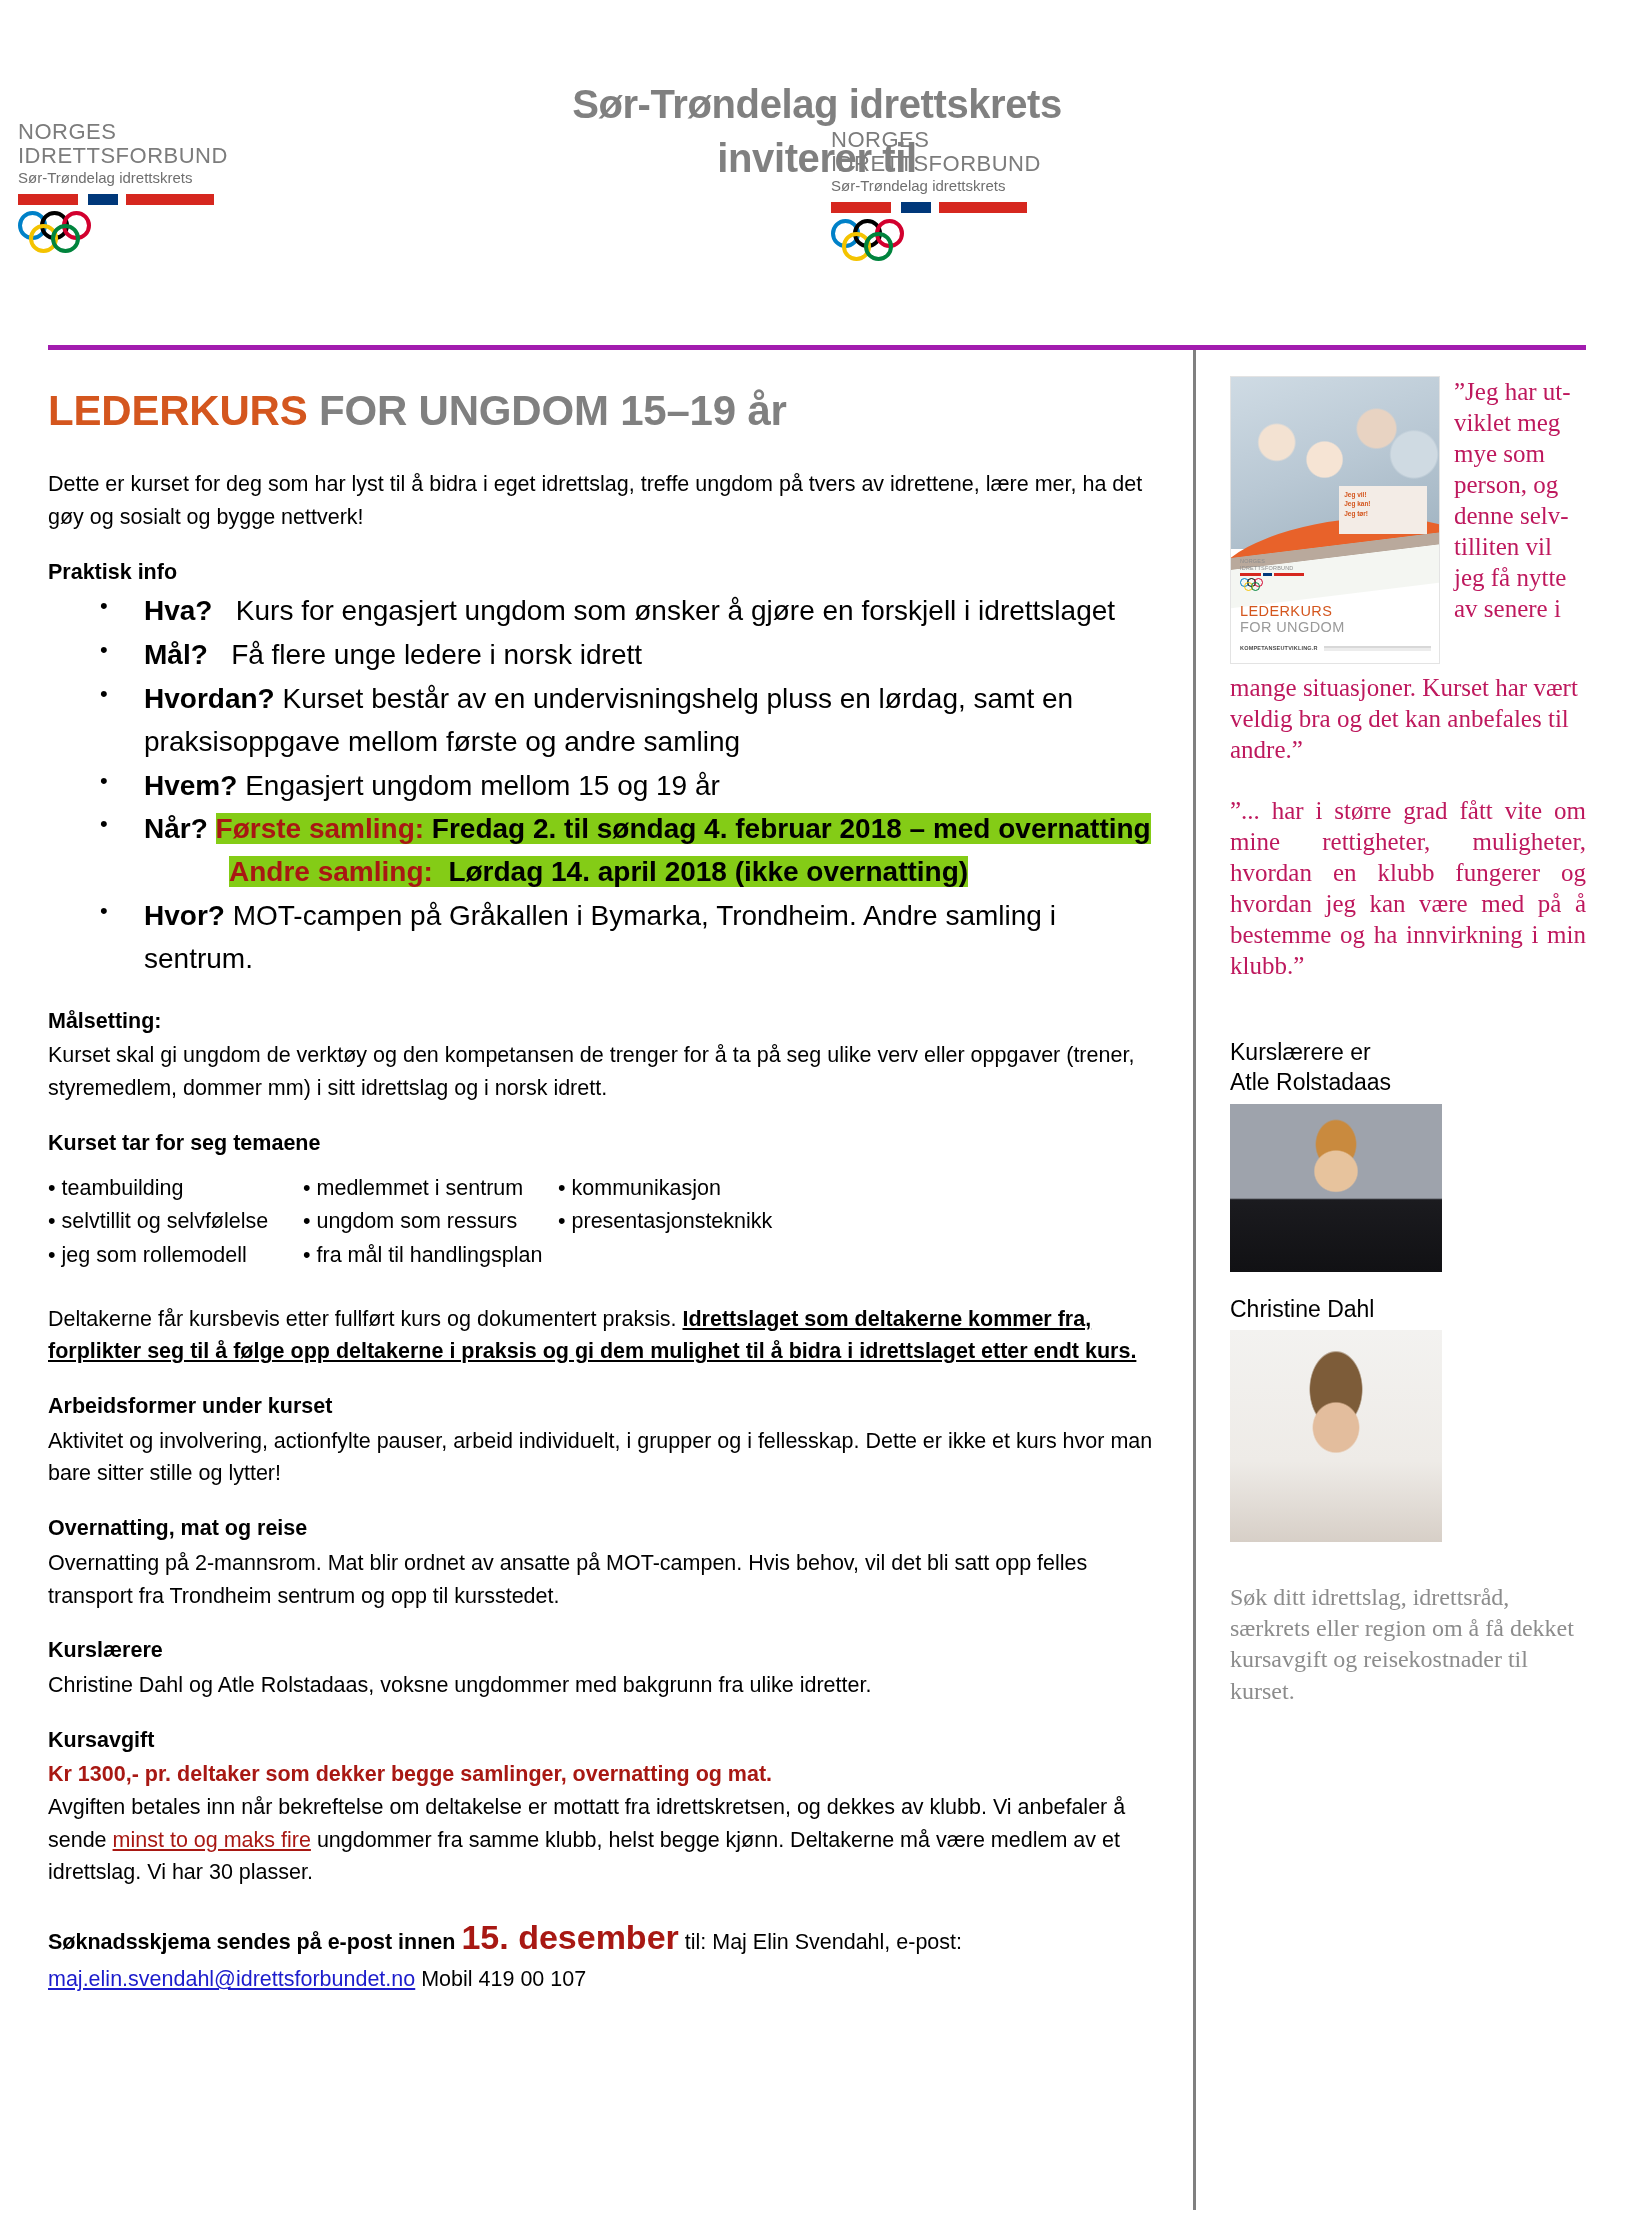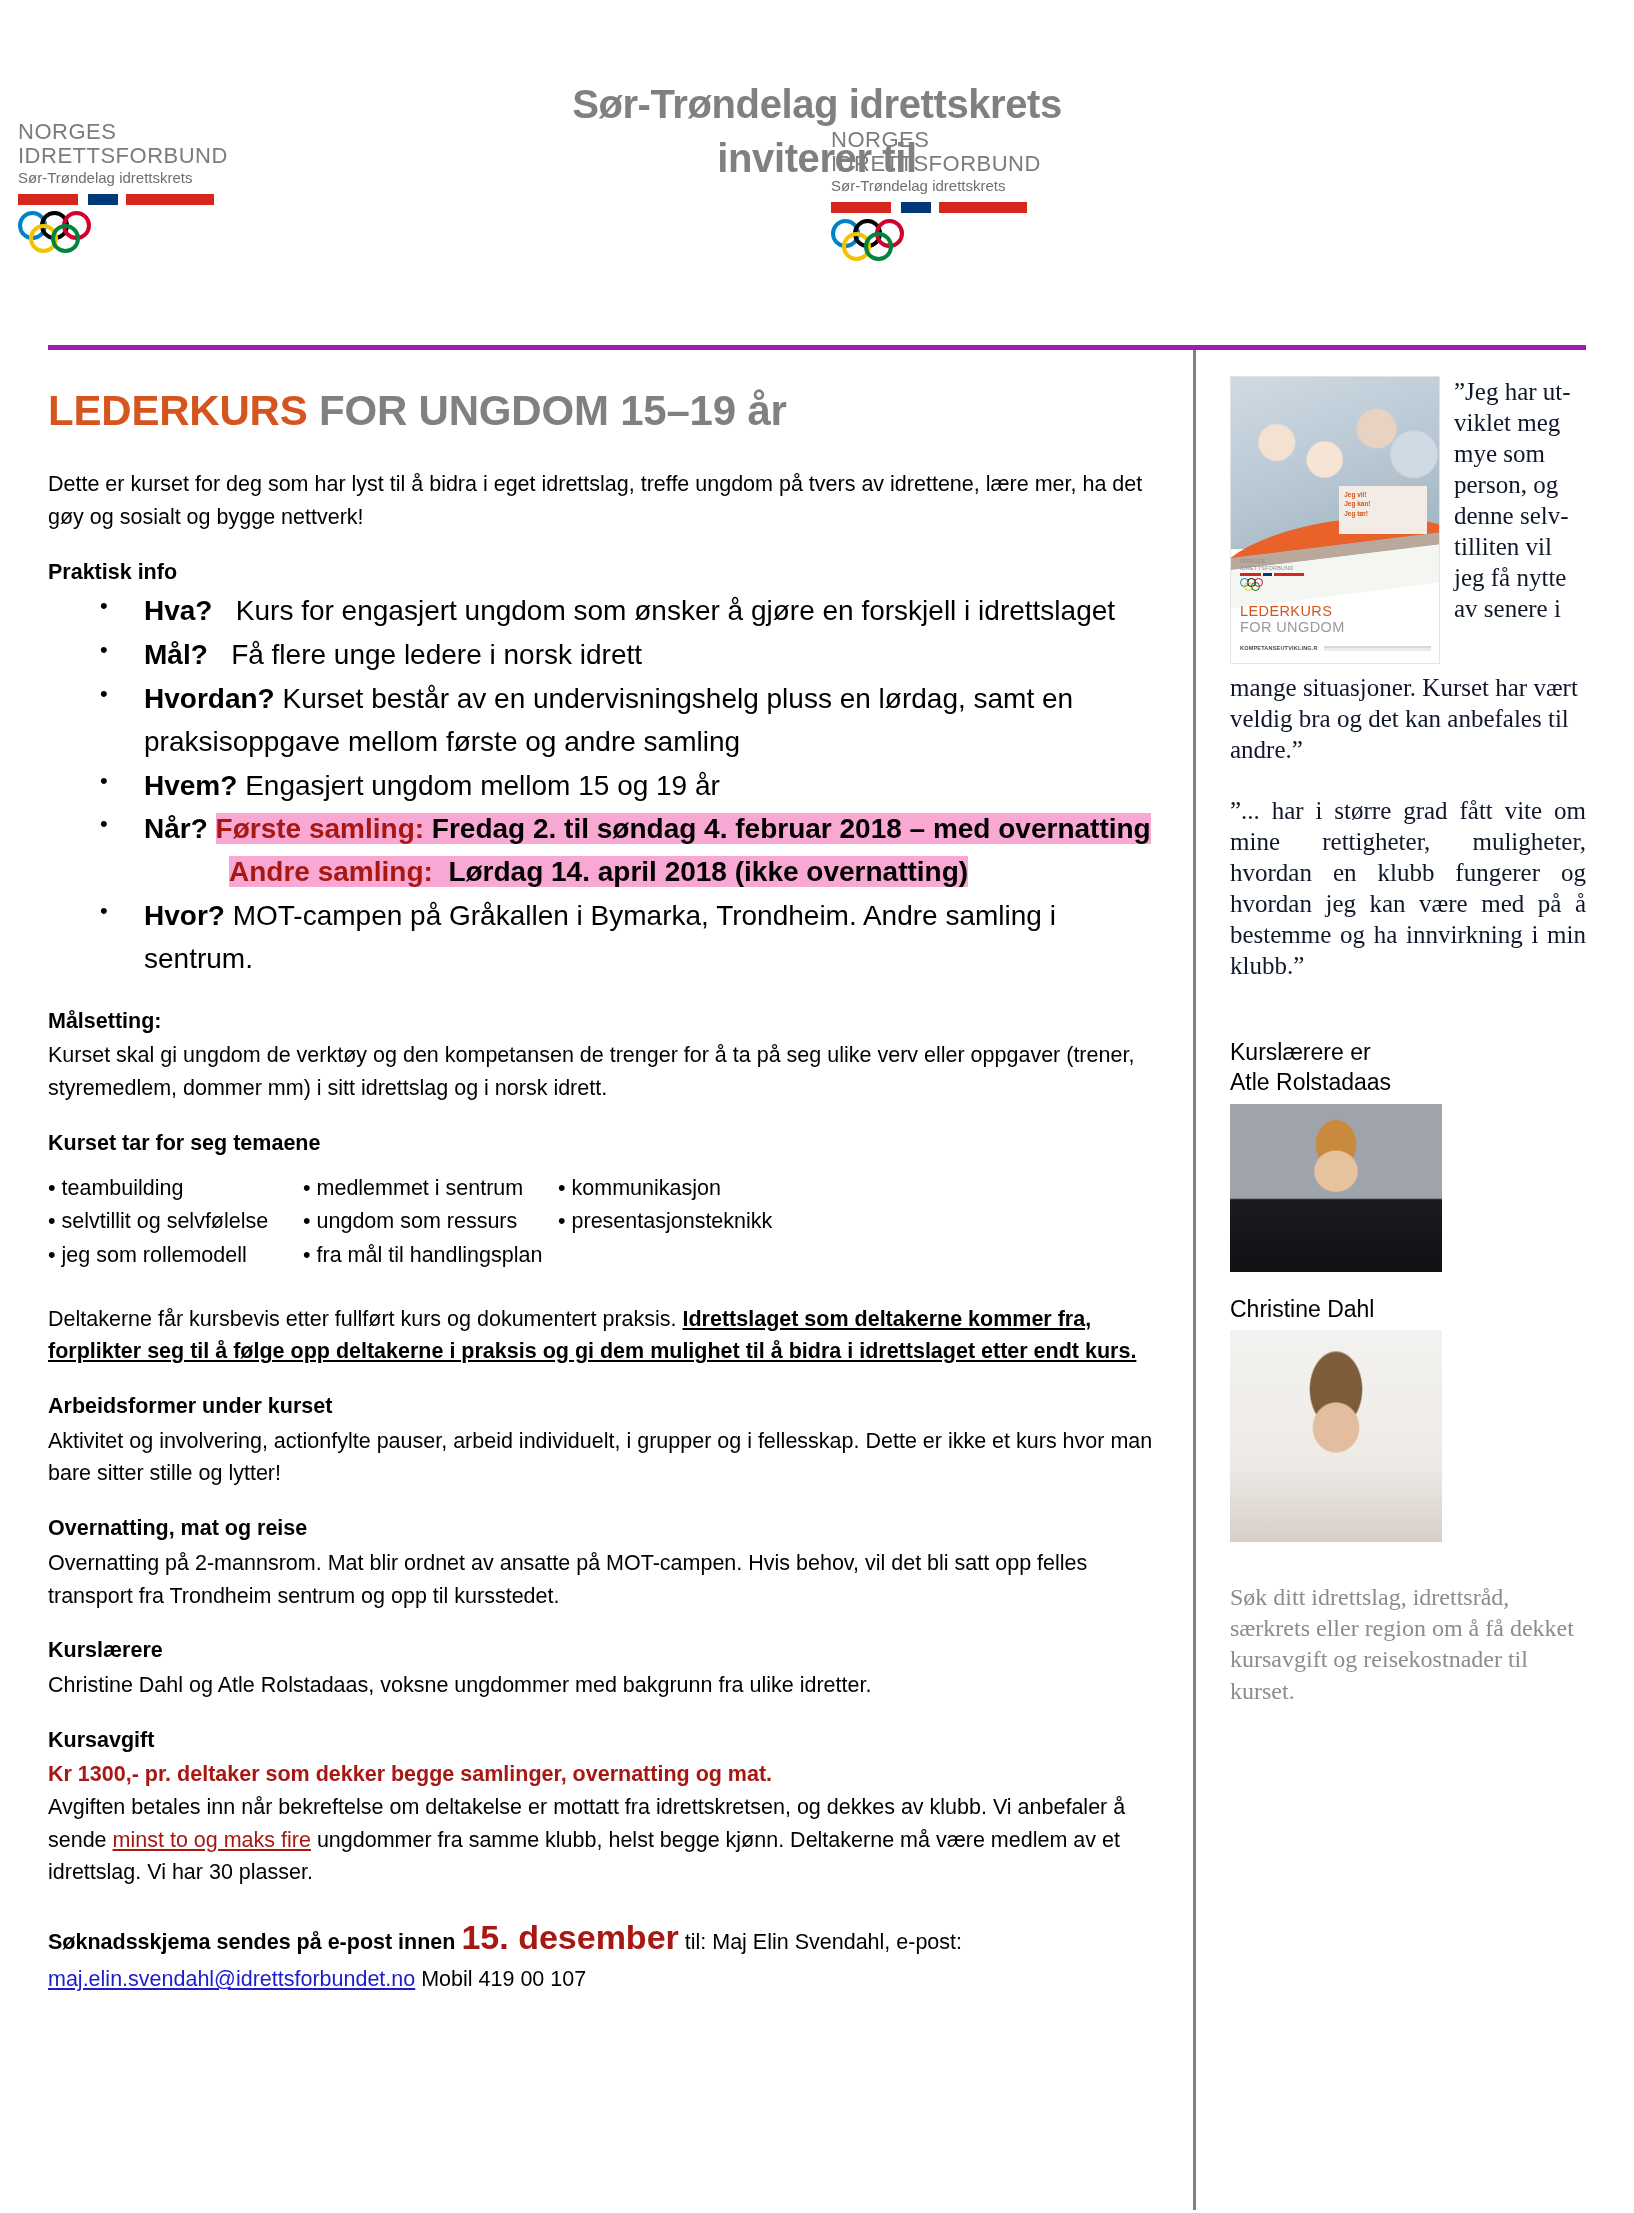--- a/index.html
+++ b/index.html
@@ -121,21 +121,21 @@
     line-height:1.53;
     position:relative;
     padding-left:44px;
     margin-bottom:1px;
   }
   .bullets li:before{
     content:"•";
     position:absolute;left:0;top:-1px;font-size:22px;
   }
   .bullets b{font-weight:bold;}
-  .hl{background:#f9a8d4;}
+  .hl{background:#84cc16;}
   .red{color:#a81813;font-weight:bold;}
   .blockline{display:block;}
   .indent-line{padding-left:85px;}
 
   .themes{
     display:flex;
     margin:13px 0 30px 0;
     font-size:21.5px;
     line-height:1.56;
   }
@@ -198,21 +198,21 @@
   .broch-title .a{color:#d4561e;}
   .broch-title .b{color:#9a9a9a;}
   .broch-foot{
     position:absolute;left:9px;bottom:12px;right:8px;
     display:flex;align-items:center;gap:6px;
   }
   .broch-foot .k{font-size:5.5px;font-weight:bold;color:#4a4a4a;letter-spacing:.2px;}
   .broch-foot .l{flex:1;height:5px;background:linear-gradient(180deg,#d8d8d8 0 40%, #ececec 41% 100%);}
 
   .quote{
-    color:#0f172a;
+    color:#be185d;
     font-family:"Liberation Serif", serif;
     font-size:25px;
     line-height:1.24;
   }
   .quote.justify{text-align:justify;}
   .quote-wrap-top{
     display:flex;align-items:flex-start;gap:14px;
   }
   .quote-narrow{width:132px;}
 

